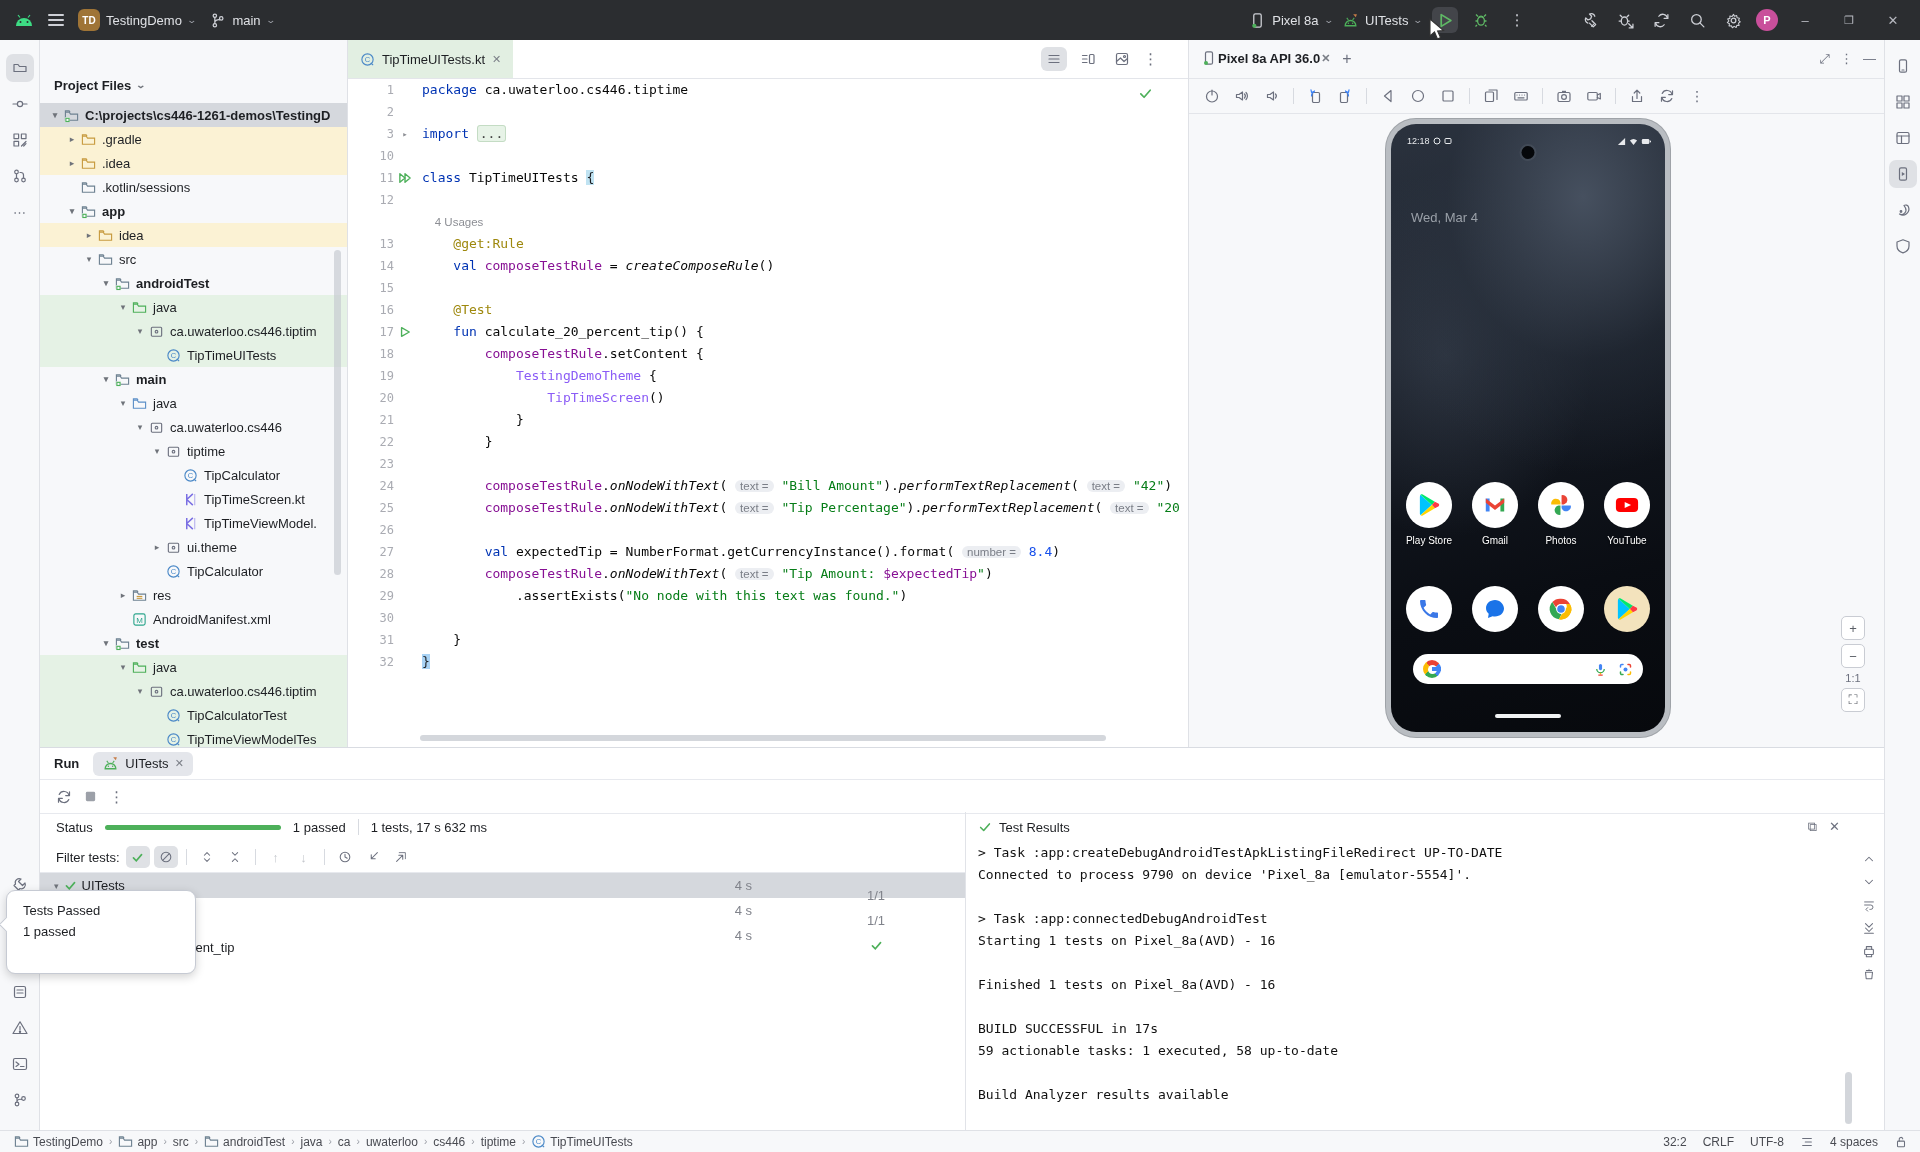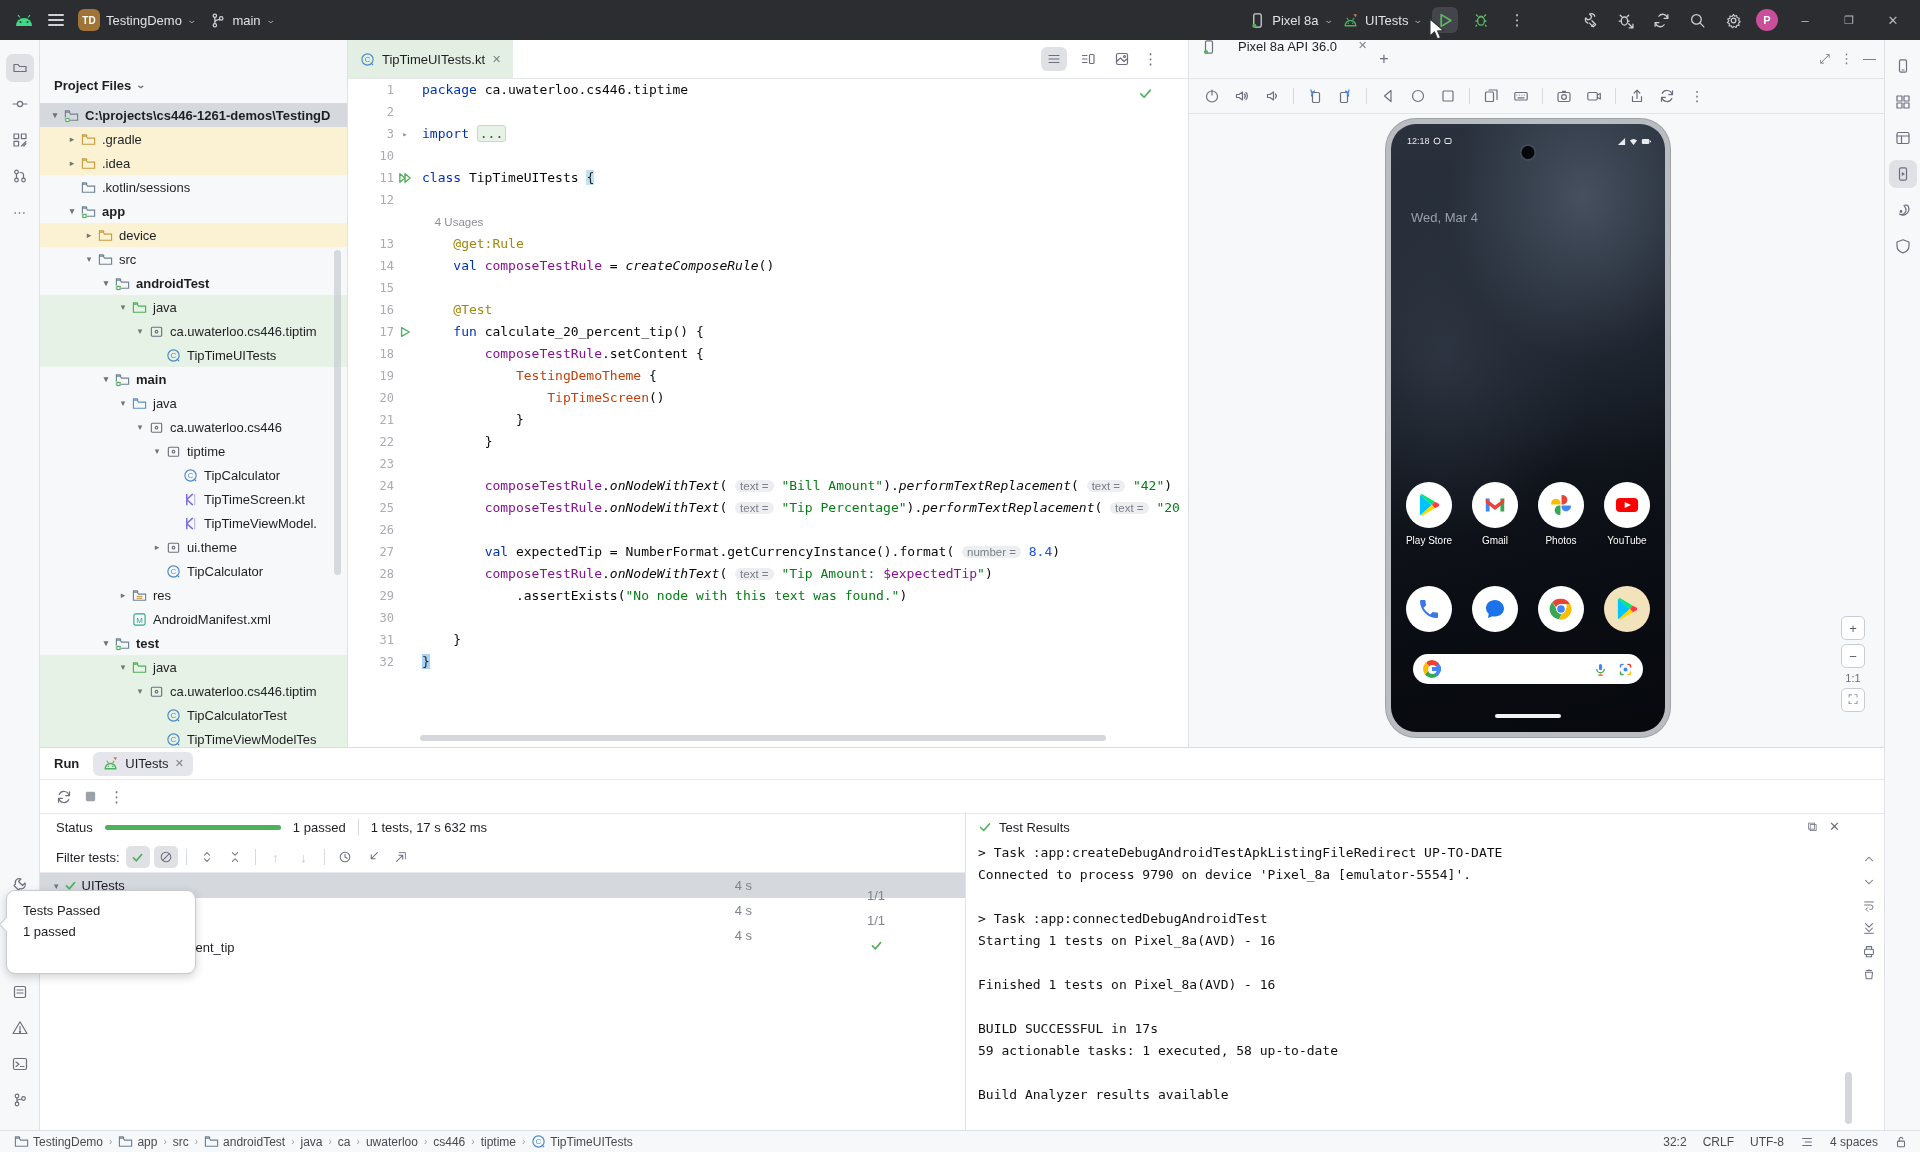--- a/index.html
+++ b/index.html
@@ -45,31 +45,31 @@
   #ed-modes{position:absolute;right:30px;display:flex;gap:8px;align-items:center;}
   .mode-ic{width:26px;height:24px;border-radius:6px;display:flex;align-items:center;justify-content:center;}
   .mode-ic.sel{background:#dfe1e5;}
   #code{position:relative;font-family:"DejaVu Sans Mono",monospace;font-size:13px;line-height:22px;white-space:pre;overflow:hidden;height:650px;}
   .cl{display:flex;height:22px;}
   .cl .gut{width:46px;text-align:right;color:#a9abb2;flex:none;font-size:12px;}
   .cl .gic{width:22px;flex:none;display:flex;align-items:center;justify-content:center;}
   .cl .ct{padding-left:6px;}
   .kw{color:#0033b3;} .pl{color:#080808;} .prop{color:#871094;} .str{color:#067d17;}
   .ann{color:#9e880d;} .num{color:#1750eb;} .fni{color:#080808;font-style:italic;}
-  .comp{color:#c2410c;} .svar{color:#871094;}
+  .comp{color:#8b5cf6;} .svar{color:#871094;}
   .b1{background:#c0e3f2;} .b2{background:#a9d3f5;}
   .fold{background:#e7f3e7;border:1px solid #c4dcc4;border-radius:3px;padding:0 2px;color:#444;}
   .hint{background:#eceef2;color:#7a7e87;border-radius:7px;padding:0 5px;font-size:11.5px;font-family:"Liberation Sans",sans-serif;}
   .usage{color:#8c8e94;font-size:11.5px;font-family:"Liberation Sans",sans-serif;}
   #ed-check{left:1138px;top:86px;z-index:5;}
   #ed-hscroll{left:420px;top:735px;width:686px;height:6px;background:#c9cdd3;border-radius:3px;opacity:.8;}
   
   #device{left:1188px;top:40px;width:696px;height:707px;background:#f7f8fa;border-left:1px solid #dfe1e6;box-sizing:border-box;}
   #dev-tabs{height:38px;border-bottom:1px solid #e3e5ea;display:flex;align-items:center;padding-left:12px;gap:8px;position:relative;}
-  #dev-tab{display:flex;gap:21px;height:38px;border-bottom:2px solid transparent;}
+  #dev-tab{display:flex;align-items:center;gap:1px;height:38px;border-bottom:2px solid transparent;font-weight:bold;}
   #dev-tabs .right{position:absolute;right:8px;display:flex;gap:10px;color:#6c707e;}
   #dev-toolbar{height:34px;display:flex;align-items:center;gap:4px;padding-left:10px;border-bottom:1px solid #e3e5ea;}
   .dtb-ic{width:26px;height:24px;display:flex;align-items:center;justify-content:center;border-radius:5px;}
   .dtb-sep{width:1px;height:16px;background:#d7dae0;margin:0 4px;}
   
   #phone{left:1386px;top:119px;width:284px;height:618px;background:#b9bdc2;border-radius:30px;padding:5px;box-sizing:border-box;box-shadow:0 0 0 1px #9fa3a8;}
   #phone-screen{position:relative;width:100%;height:100%;border-radius:25px;overflow:hidden;background:
      radial-gradient(130% 70% at 70% 12%, #46505f 0%, rgba(40,48,60,.55) 38%, rgba(10,13,19,0) 65%),
      radial-gradient(90% 50% at 20% 38%, rgba(90,102,120,.35) 0%, rgba(10,13,19,0) 60%),
      linear-gradient(165deg,#2c333f 0%, #151a23 40%, #0a0d13 75%, #07090d 100%);}
@@ -384,21 +384,21 @@
           </span>
           <span>app</span>
         </div>
         <div class="trow exbg" style="padding-left: 42px;">
           <span class="arr">▸</span>
           <span class="ti">
             <svg width="15" height="15" viewBox="0 0 16 16" fill="none" stroke="#c89b3f" stroke-width="1.2">
               <path d="M1.5 4.5 h4 l1.5 2 h7.5 v6.5 h-13 z M1.5 4.5 v-1.5 h4 l1 1.5"></path>
             </svg>
           </span>
-          <span>device</span>
+          <span>idea</span>
         </div>
         <div class="trow" style="padding-left: 42px;">
           <span class="arr">▾</span>
           <span class="ti">
             <svg width="15" height="15" viewBox="0 0 16 16" fill="none" stroke="#6e8191" stroke-width="1.2">
               <path d="M1.5 4.5 h4 l1.5 2 h7.5 v6.5 h-13 z M1.5 4.5 v-1.5 h4 l1 1.5"></path>
             </svg>
           </span>
           <span>src</span>
         </div>

